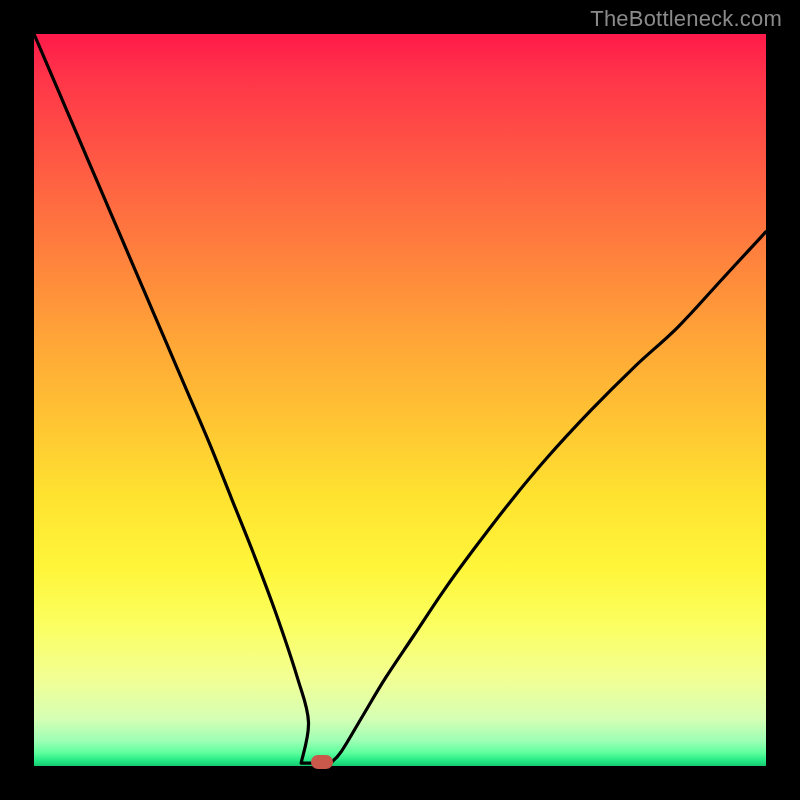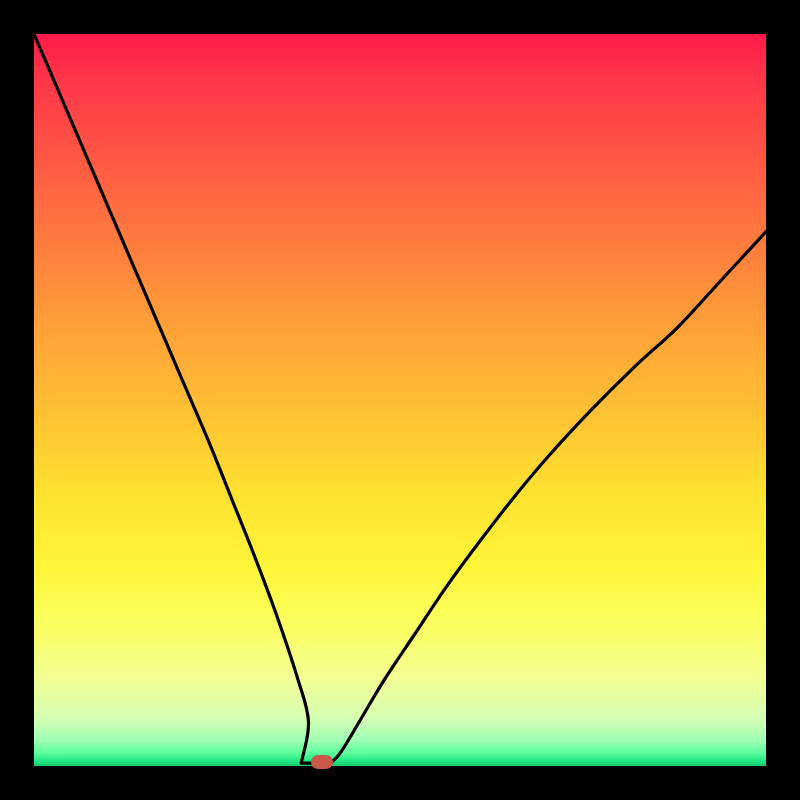--- a/index.html
+++ b/index.html
@@ -66,19 +66,20 @@
     height: 14px;
     border-radius: 8px;
     background: #cb594b;
     transform: translate(-50%, -50%);
   }
 </style>
 </head>
 <body>
 
 <div class="frame">
+  <div class="watermark">TheBottleneck.com</div>
   <div class="plot">
     <svg class="curve" viewBox="0 0 732 732" preserveAspectRatio="none">
       <path id="curve-path" fill="none" stroke="#000" stroke-width="3.2" stroke-linejoin="round" stroke-linecap="round" d="M 0.00 0.00 C 3.95 9.22, 14.05 32.79, 21.96 51.24 C 29.87 69.69, 36.01 84.03, 43.92 102.48 C 51.83 120.93, 57.97 135.27, 65.88 153.72 C 73.79 172.17, 79.93 186.51, 87.84 204.96 C 95.75 223.41, 101.89 237.75, 109.80 256.20 C 117.71 274.65, 123.85 288.99, 131.76 307.44 C 139.67 325.89, 145.81 340.23, 153.72 358.68 C 161.63 377.13, 167.77 390.81, 175.68 409.92 C 183.59 429.03, 189.73 445.06, 197.64 464.82 C 205.55 484.58, 211.69 499.30, 219.60 519.72 C 227.51 540.14, 233.65 555.88, 241.56 578.28 C 249.47 600.68, 257.59 624.40, 263.52 644.16 C 269.45 663.92, 273.84 672.80, 274.50 688.08 C 275.16 703.36, 268.50 721.69, 267.18 729.07 L 296.46 729.07 C 296.46 729.07, 294.48 731.18, 296.46 729.07 C 298.44 726.96, 301.51 726.06, 307.44 717.36 C 313.37 708.66, 321.49 693.94, 329.40 680.76 C 337.31 667.58, 342.14 658.65, 351.36 644.16 C 360.58 629.67, 370.10 616.05, 380.64 600.24 C 391.18 584.43, 399.38 571.47, 409.92 556.32 C 420.46 541.17, 427.34 531.87, 439.20 516.06 C 451.06 500.25, 462.62 484.95, 475.80 468.48 C 488.98 452.01, 497.91 441.03, 512.40 424.56 C 526.89 408.09, 540.51 393.45, 556.32 376.98 C 572.13 360.51, 584.43 348.21, 600.24 333.06 C 616.05 317.91, 628.35 308.61, 644.16 292.80 C 659.97 276.99, 672.27 262.35, 688.08 245.22 C 703.89 228.09, 724.09 206.20, 732.00 197.64"></path>
     </svg>
     <div id="marker" class="marker" style="left: 287.676px; top: 727.608px;"></div>
   </div>
 </div>
 
 </body></html>

